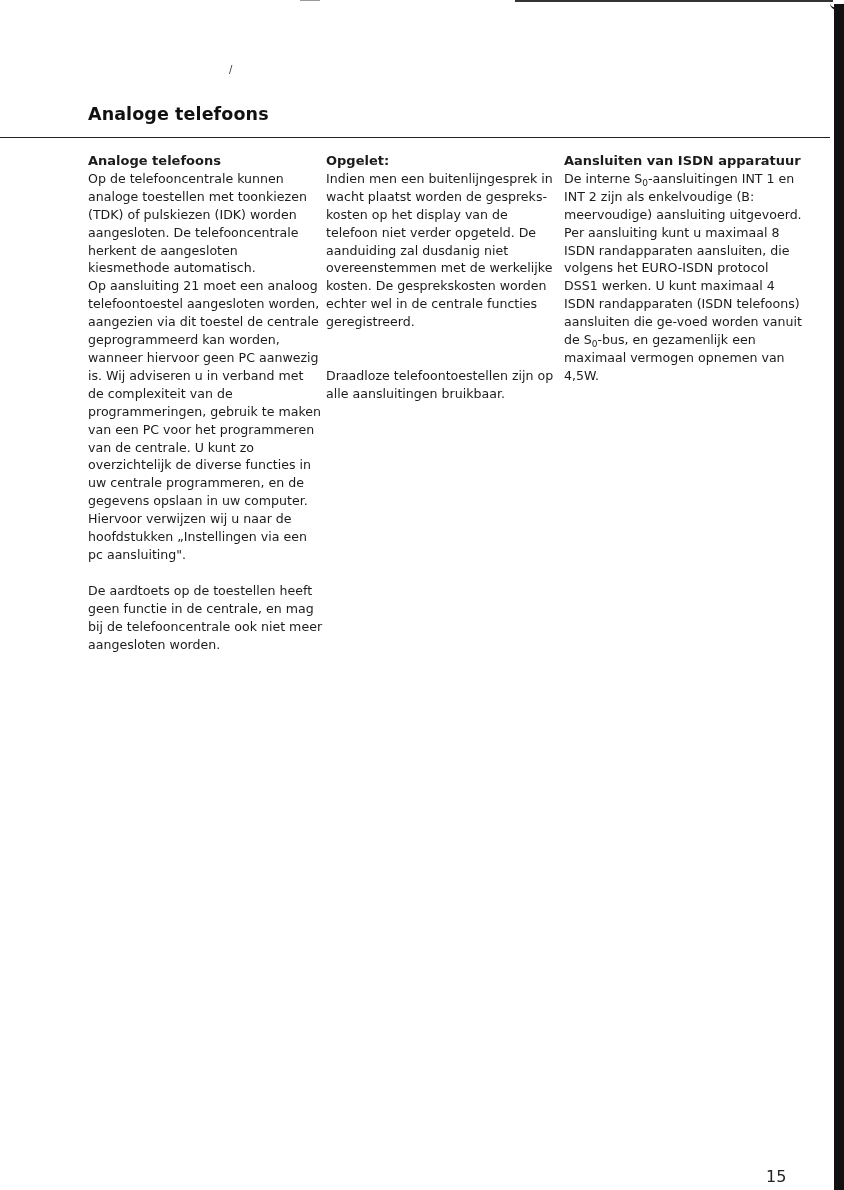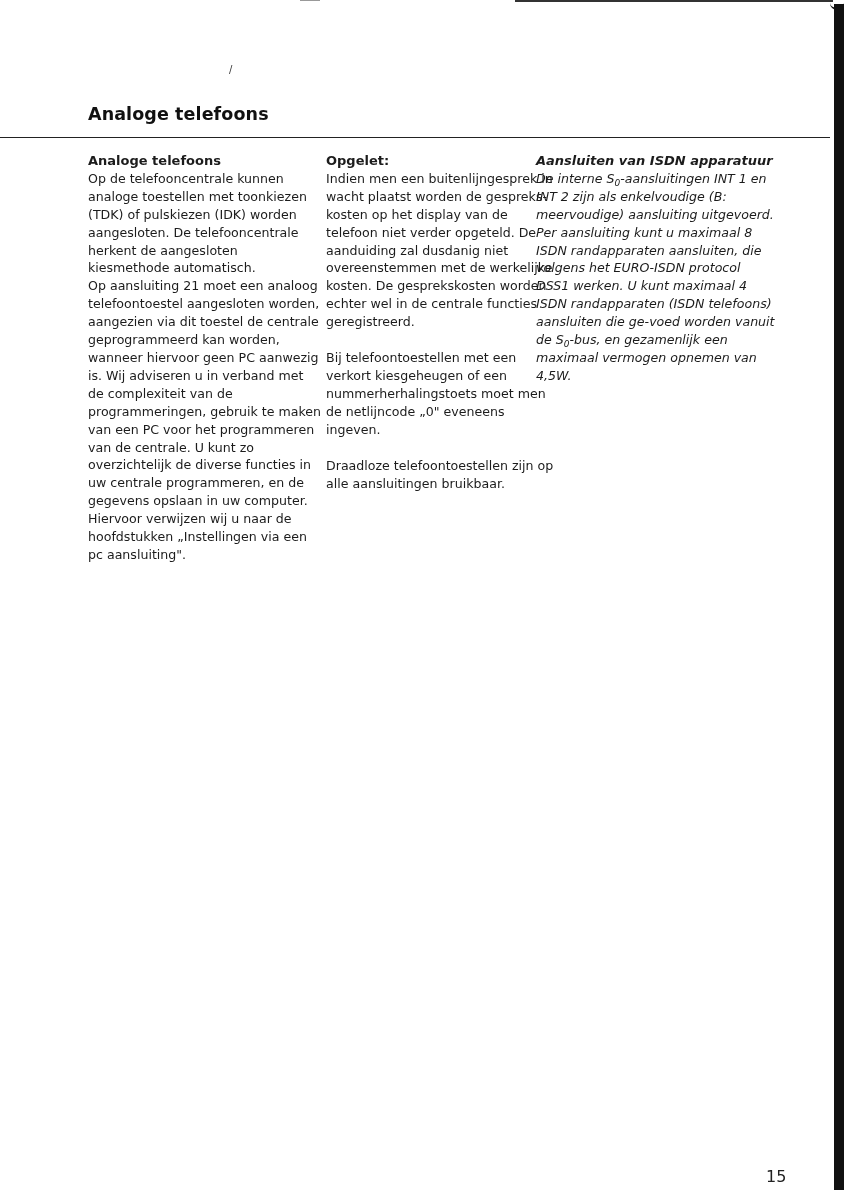--- a/index.html
+++ b/index.html
@@ -14,21 +14,21 @@
   .right-edge-curl { position: absolute; top: 0; right: 0; width: 14px; height: 8px; border-bottom: 2px solid #111; border-radius: 0 0 8px 8px; }
   .stray-mark { position: absolute; top: 64px; left: 229px; font-size: 10px; color: #333; }
   .page-title {
     position: absolute; top: 104px; left: 88px;
     font-size: 17.5px; font-weight: bold; letter-spacing: 0.1px; color: #111;
   }
   .header-rule { position: absolute; top: 137px; left: 0; width: 830px; height: 1px; background: #222; }
   .col { position: absolute; top: 152px; font-size: 12.6px; line-height: 17.9px; color: #1c1c1c; }
   .col1 { left: 88px; width: 235px; }
   .col2 { left: 326px; width: 230px; }
-  .col3 { left: 536px; width: 240px; font-style: italic; }
+  .col3 { left: 564px; width: 240px; }
   .heading { font-weight: bold; font-size: 13px; }
   .para { margin: 0; }
   .gap { height: 18px; }
   sub { font-size: 9px; vertical-align: -3px; line-height: 0; }
   .page-number { position: absolute; top: 1167px; left: 766px; font-size: 16px; color: #222; }
 </style>
 </head>
 <body>
 
 <div class="top-speck"></div>
@@ -38,27 +38,27 @@
 <div class="stray-mark">/</div>
 
 <h1 class="page-title" style="margin:0;">Analoge telefoons</h1>
 <div class="header-rule"></div>
 
 <div class="col col1">
   <div class="heading">Analoge telefoons</div>
   <p class="para">Op de telefooncentrale kunnen analoge toestellen met toonkiezen (TDK) of pulskiezen (IDK) worden aangesloten. De telefooncentrale herkent de aangesloten kiesmethode automatisch.</p>
   <p class="para">Op aansluiting 21 moet een analoog telefoontoestel aangesloten worden, aangezien via dit toestel de centrale geprogrammeerd kan worden, wanneer hiervoor geen PC aanwezig is. Wij adviseren u in verband met de complexiteit van de programmeringen, gebruik te maken van een PC voor het programmeren van de centrale. U kunt zo overzichtelijk de diverse functies in uw centrale programmeren, en de gegevens opslaan in uw computer. Hiervoor verwijzen wij u naar de hoofdstukken „Instellingen via een pc aansluiting".</p>
   <div class="gap"></div>
+  <p class="para">De aardtoets op de toestellen heeft geen functie in de centrale, en mag bij de telefooncentrale ook niet meer aangesloten worden.</p>
 </div>
 
 <div class="col col2">
   <div class="heading">Opgelet:</div>
   <p class="para">Indien men een buitenlijngesprek in wacht plaatst worden de gespreks-kosten op het display van de telefoon niet verder opgeteld. De aanduiding zal dusdanig niet overeenstemmen met de werkelijke kosten. De gesprekskosten worden echter wel in de centrale functies geregistreerd.</p>
   <div class="gap"></div>
-  <p class="para">Bij telefoontoestellen met een verkort kiesgeheugen of een nummerherhalingstoets moet men de netlijncode „0" eveneens ingeven.</p>
   <div class="gap"></div>
   <p class="para">Draadloze telefoontoestellen zijn op alle aansluitingen bruikbaar.</p>
 </div>
 
 <div class="col col3">
   <div class="heading">Aansluiten van ISDN apparatuur</div>
   <p class="para" id="isdn-para">De interne S<sub>0</sub>-aansluitingen INT 1 en INT 2 zijn als enkelvoudige (B: meervoudige) aansluiting uitgevoerd. Per aansluiting kunt u maximaal 8 ISDN randapparaten aansluiten, die volgens het EURO-ISDN protocol DSS1 werken. U kunt maximaal 4 ISDN randapparaten (ISDN telefoons) aansluiten die ge-voed worden vanuit de S<sub>0</sub>-bus, en gezamenlijk een maximaal vermogen opnemen van 4,5W.</p>
 </div>
 
 <div class="page-number">15</div>

